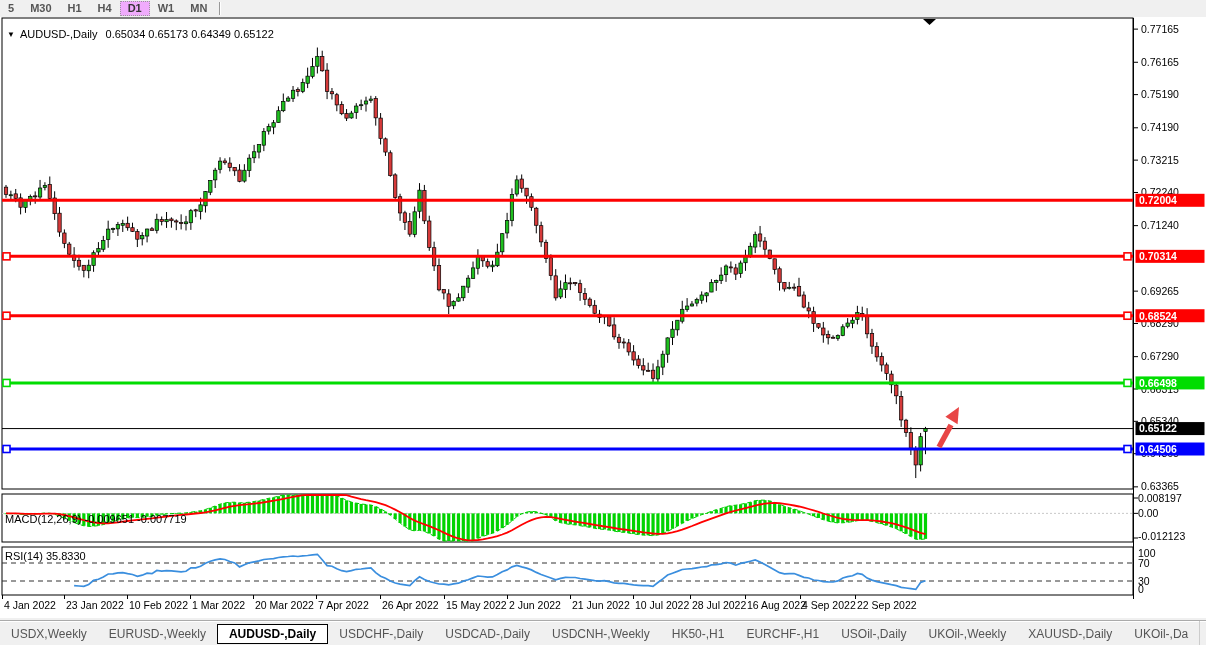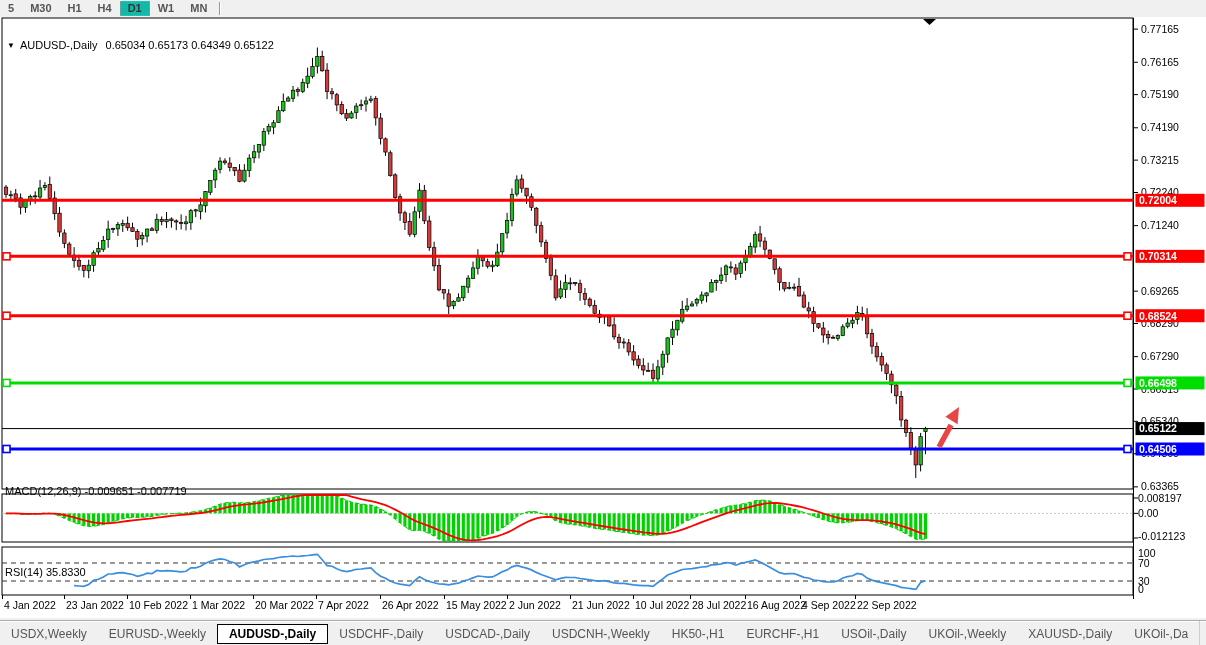--- a/index.html
+++ b/index.html
@@ -1,28 +1,28 @@
 <!DOCTYPE html>
 <html><head>
 <meta charset="utf-8">
 <style>
   html,body{margin:0;padding:0}
   body{width:1206px;height:645px;background:#f0f0f0;font-family:"Liberation Sans",sans-serif;overflow:hidden;position:relative}
   #toolbar{position:absolute;top:0;left:0;right:0;height:17px;display:flex;align-items:center;background:#f0f0f0;z-index:3}
   .tf{font-size:11px;font-weight:bold;color:#555;padding:1px 8px;cursor:default;line-height:13px}
-  .tf.active{background:#14b8a6;border:1px dotted #999;padding:0 7px;color:#333}
+  .tf.active{background:#f0abfc;border:1px dotted #999;padding:0 7px;color:#333}
   .tbsep{width:1px;height:13px;background:#999;border-right:1px solid #fff;margin:0 4px}
   #cv{position:absolute;top:0;left:0;z-index:1}
   #cv text{font-family:"Liberation Sans",sans-serif}
   .ovl{position:absolute;z-index:2;pointer-events:none;font-size:11px;color:#000;white-space:pre}
-  #title{top:39px;left:7px}
+  #title{top:28px;left:7px}
   #title .tri{font-size:8px;vertical-align:1px;margin-right:5px}
   #title .sym{margin-right:8px}
-  #macdlab{top:485px;left:5px}
-  #rsilab{top:566px;left:5px}
+  #macdlab{top:513px;left:5px}
+  #rsilab{top:550px;left:5px}
   #tabbar{position:absolute;left:0;right:0;top:620px;height:25px;background:#f0f0f0;border-top:1px solid #aaa;box-shadow:inset 0 1px 0 #fff;display:flex;align-items:center;z-index:3;font-size:12px;color:#555}
   .tab{padding:3px 11px;white-space:nowrap;cursor:default}
   .tab.active{background:#fff;border:1px solid #000;font-weight:bold;color:#000;padding:2px 11px}
   .tsep{width:1px;height:13px;background:#bbb}
   #tabarrows{margin-left:auto;display:flex;align-items:center;gap:9px;padding:0 8px 0 9px;border-left:1px solid #ccc;height:100%;font-size:9px;color:#222}
   #tabarrows span{cursor:default}
 </style>
 </head>
 <body>
 

